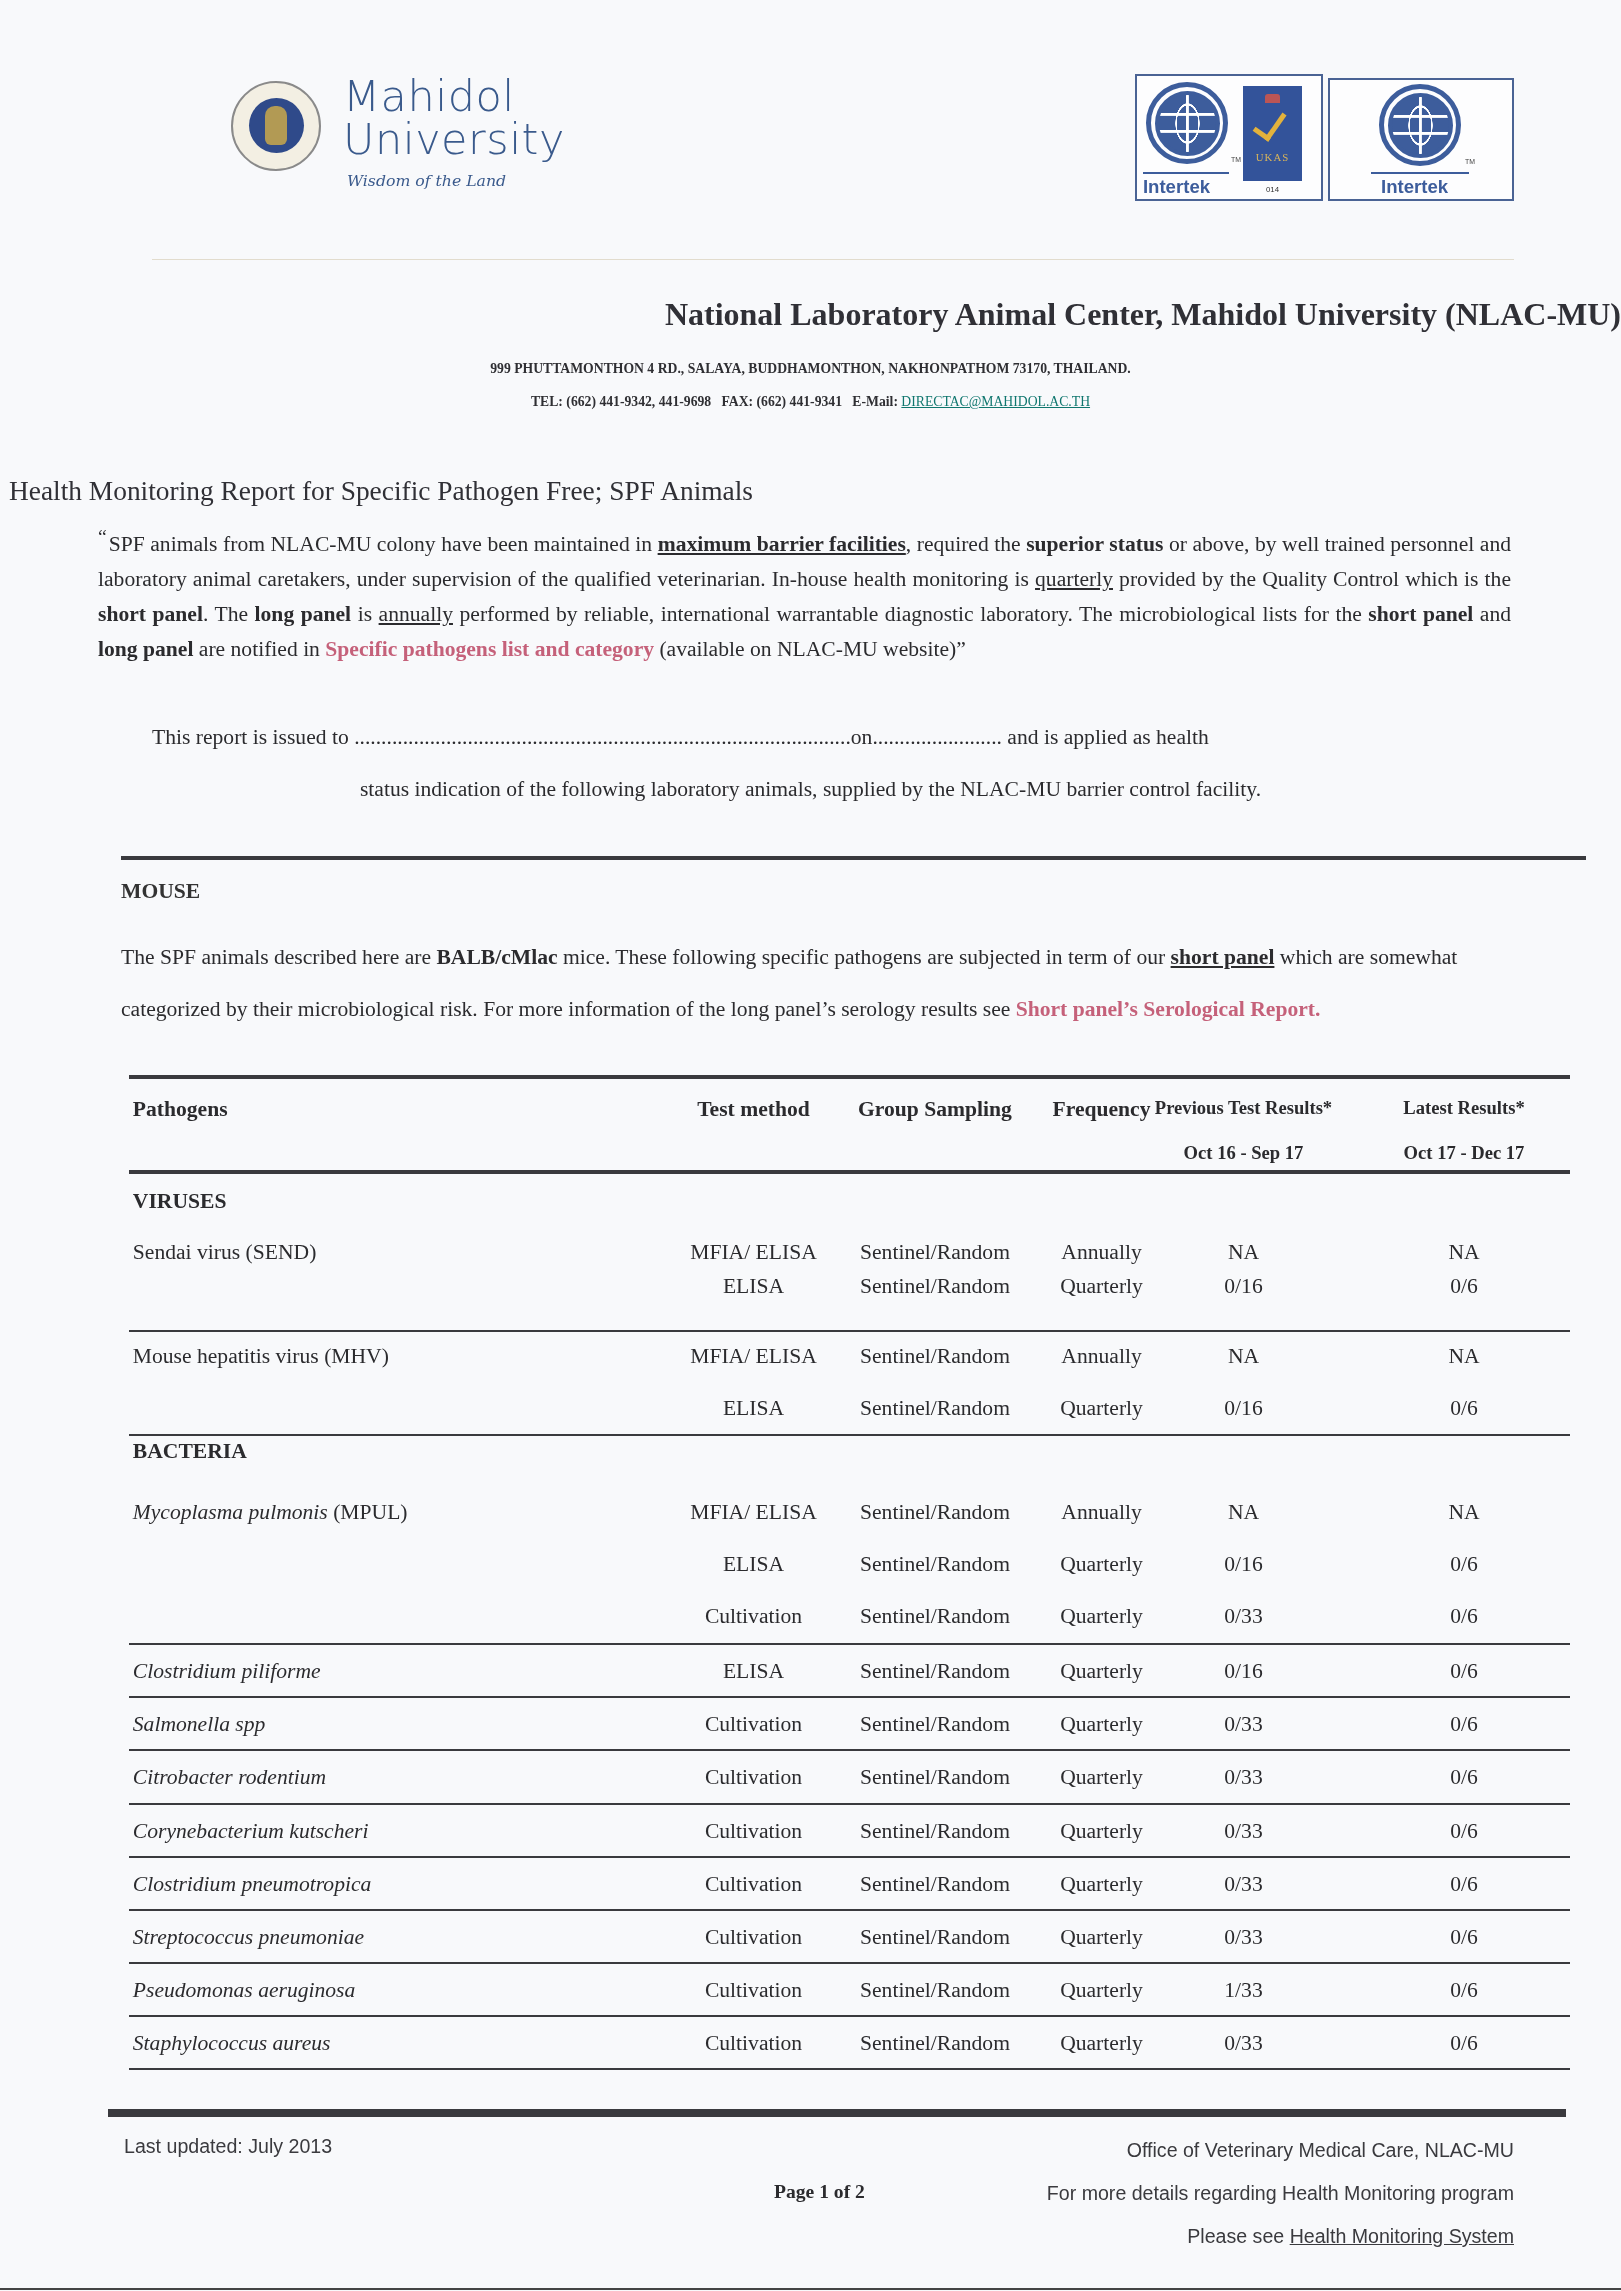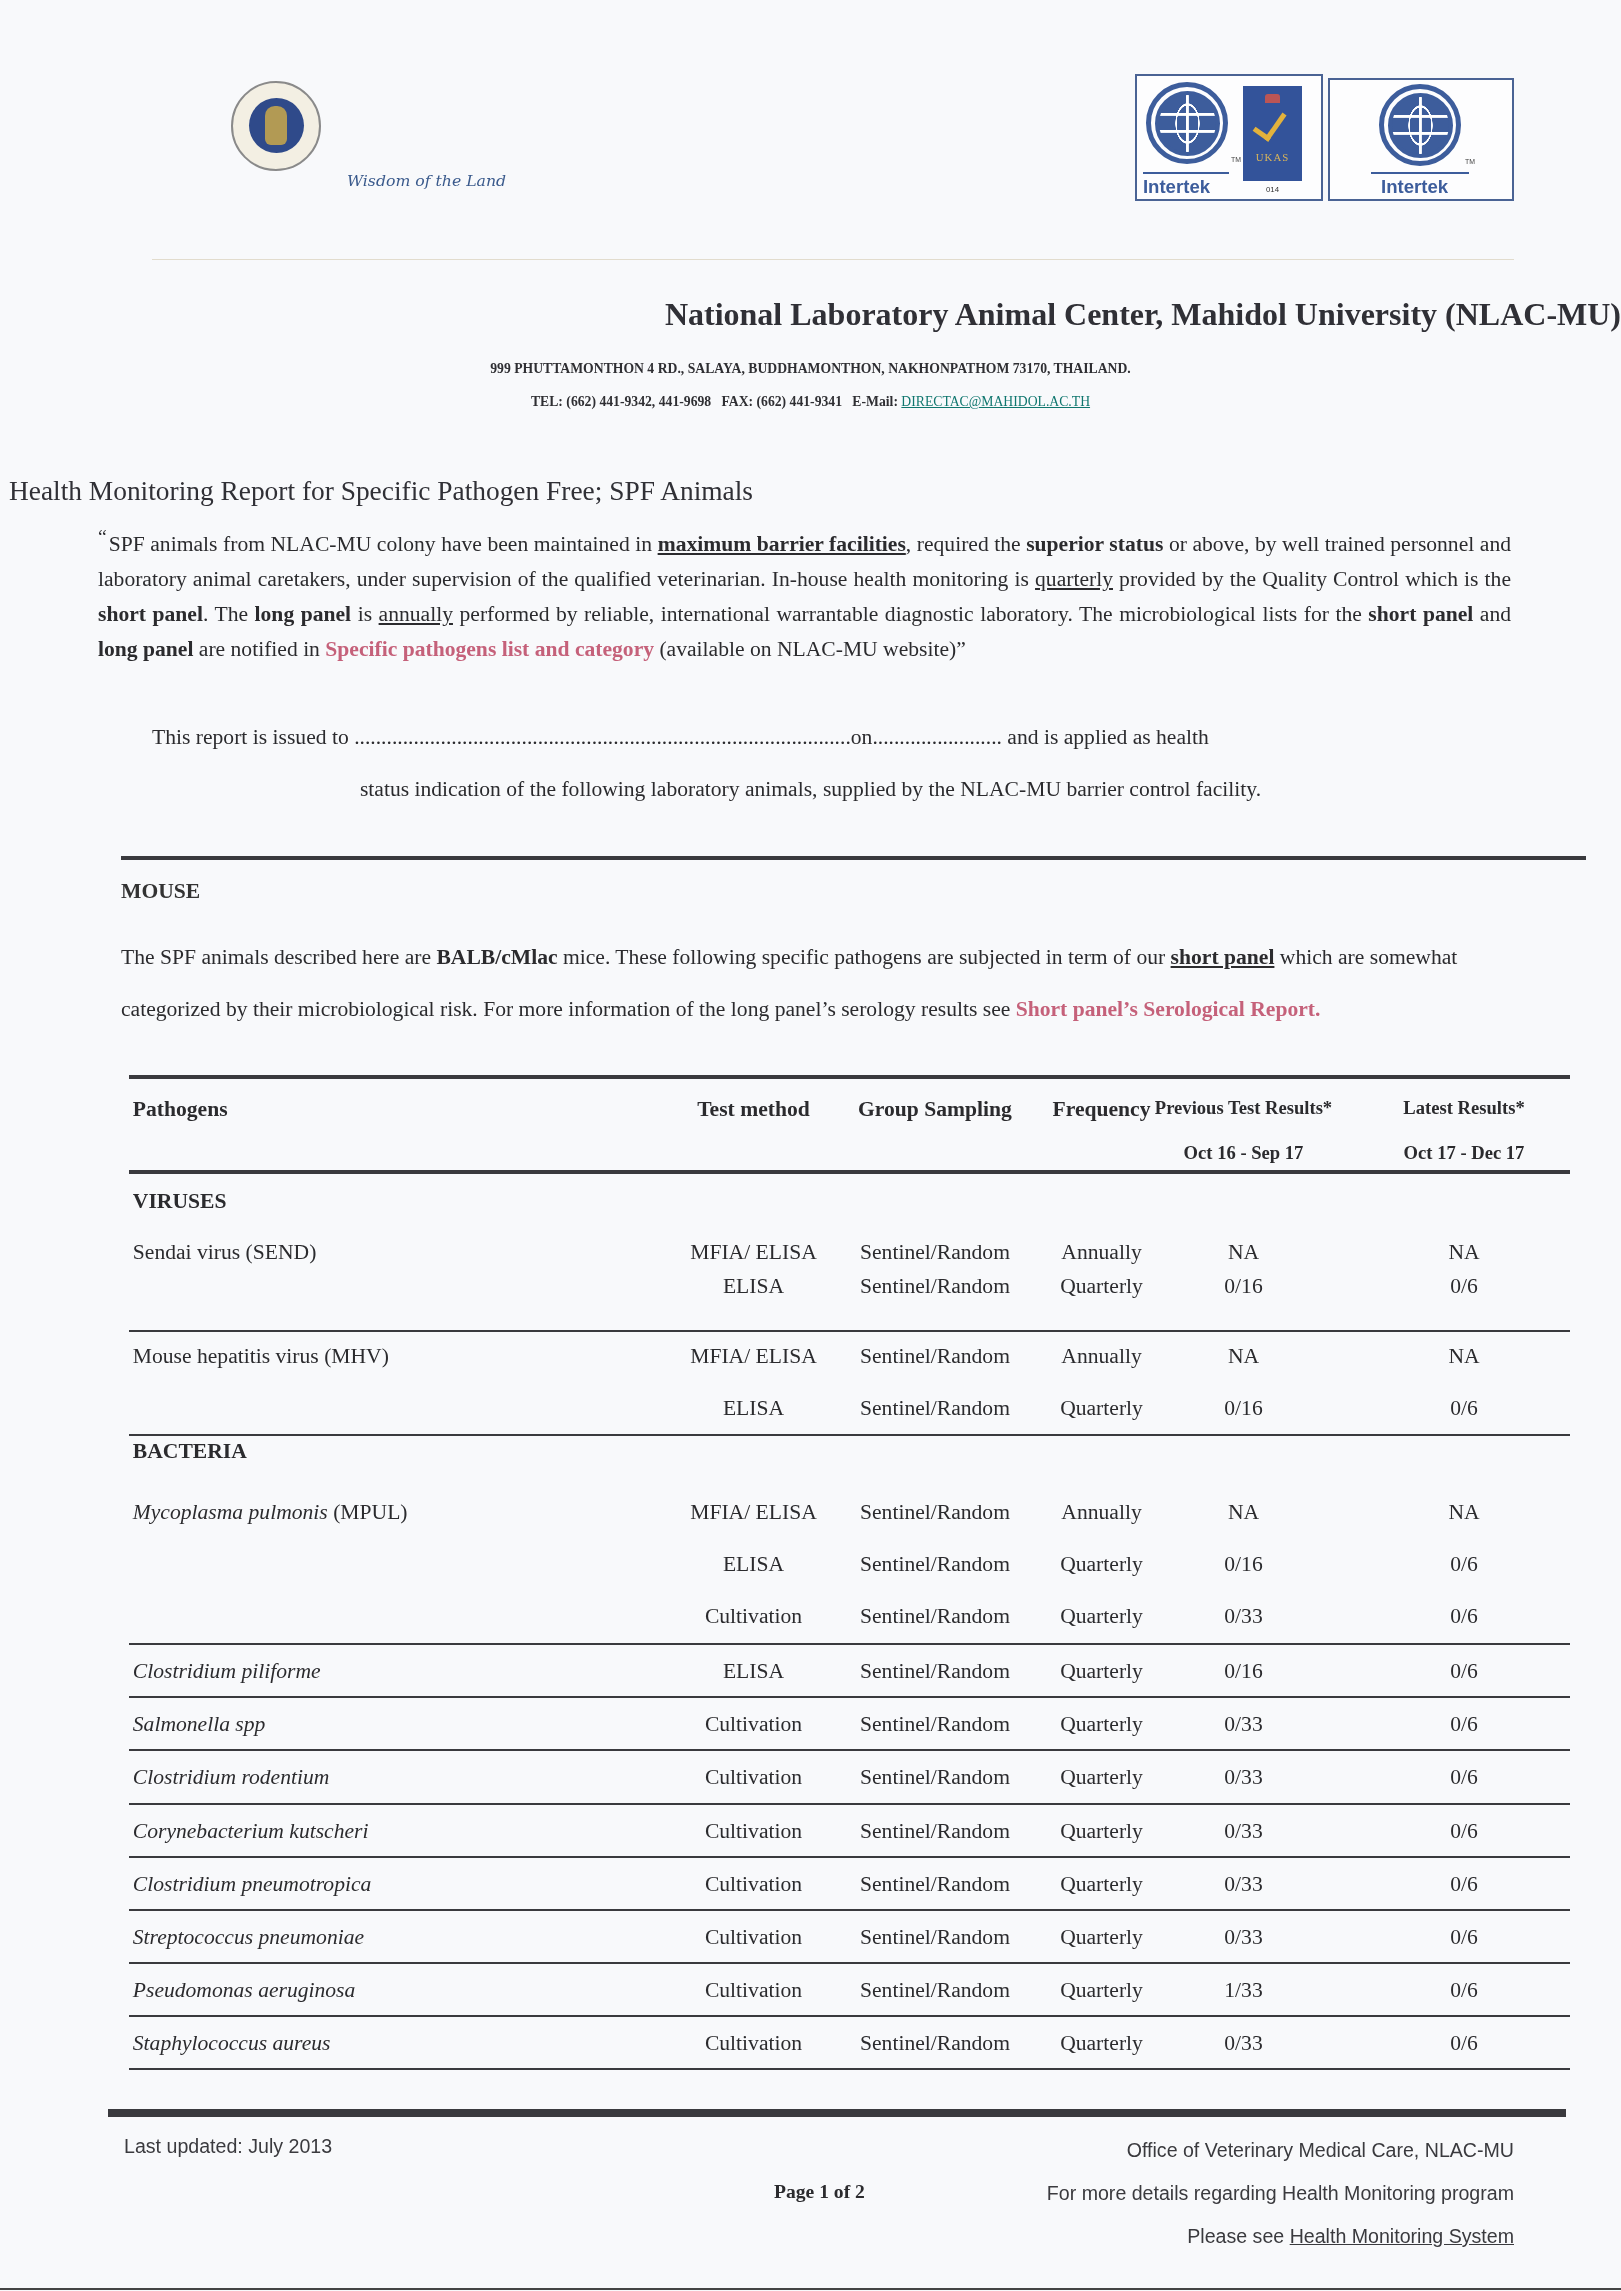--- a/index.html
+++ b/index.html
@@ -96,20 +96,24 @@
   .bottom-edge { left: 0; top: 2288px; width: 1621px; height: 2px; background:#444; }
 </style>
 </head>
 <body>
 
 <div class="abs mu-logo">
   <div class="mu-seal">
     <div class="mu-seal-inner"></div>
     <div class="mu-seal-emblem"></div>
   </div>
+  <div class="mu-name">
+    <div>Mahidol</div>
+    <div>University</div>
+  </div>
   <div class="mu-tagline">Wisdom of the Land</div>
 </div>
 
 <div class="abs cert-box cert1">
   <div class="globe-ring" style="left:8.8px;top:5.9px;"></div>
   <div class="globe" style="left:17.6px;top:14.7px;"></div>
   <span class="tm" style="left:94px;top:80px;">TM</span>
   <div class="cert-rule" style="left:5.9px;top:96px;width:86px;"></div>
   <div class="intertek" style="left:5.9px;top:100px;">Intertek</div>
   <div class="ukas">
@@ -240,21 +244,21 @@
     <div class="col c-path italic" style="top:637px;">Salmonella spp</div>
     <div class="col c-method" style="top:637px;">Cultivation</div>
     <div class="col c-group" style="top:637px;">Sentinel/Random</div>
     <div class="col c-freq" style="top:637px;">Quarterly</div>
     <div class="col c-prev" style="top:637px;">0/33</div>
     <div class="col c-latest" style="top:637px;">0/6</div>
   </div>
   <div class="tbl-rule" style="top:674px;"></div>
 
   <div>
-    <div class="col c-path italic" style="top:690px;">Clostridium rodentium</div>
+    <div class="col c-path italic" style="top:690px;">Citrobacter rodentium</div>
     <div class="col c-method" style="top:690px;">Cultivation</div>
     <div class="col c-group" style="top:690px;">Sentinel/Random</div>
     <div class="col c-freq" style="top:690px;">Quarterly</div>
     <div class="col c-prev" style="top:690px;">0/33</div>
     <div class="col c-latest" style="top:690px;">0/6</div>
   </div>
   <div class="tbl-rule" style="top:728px;"></div>
 
   <div>
     <div class="col c-path italic" style="top:744px;">Corynebacterium kutscheri</div>

